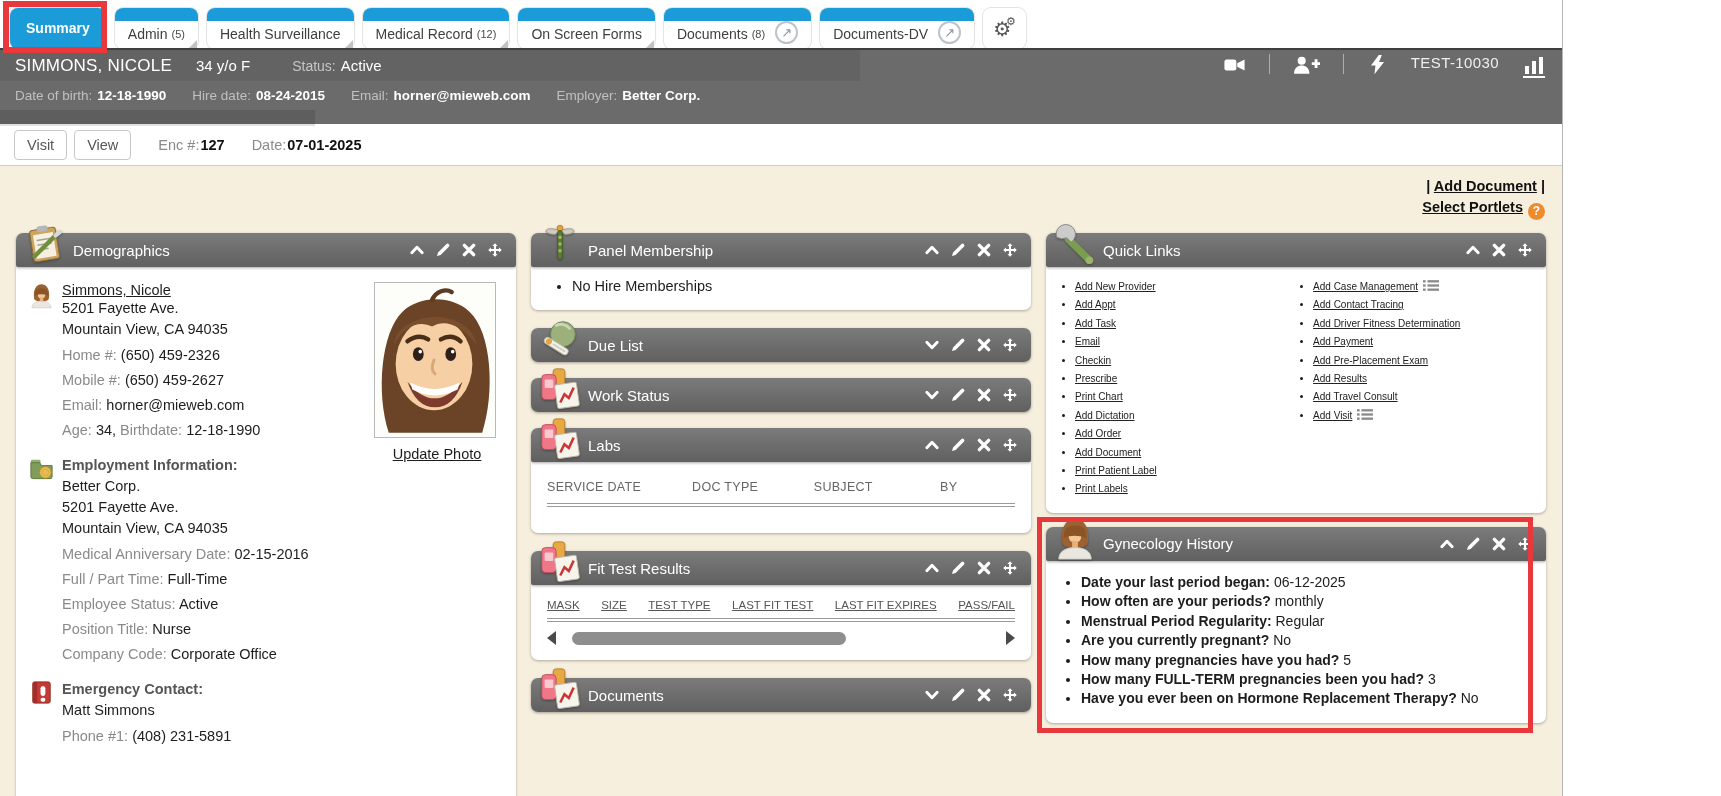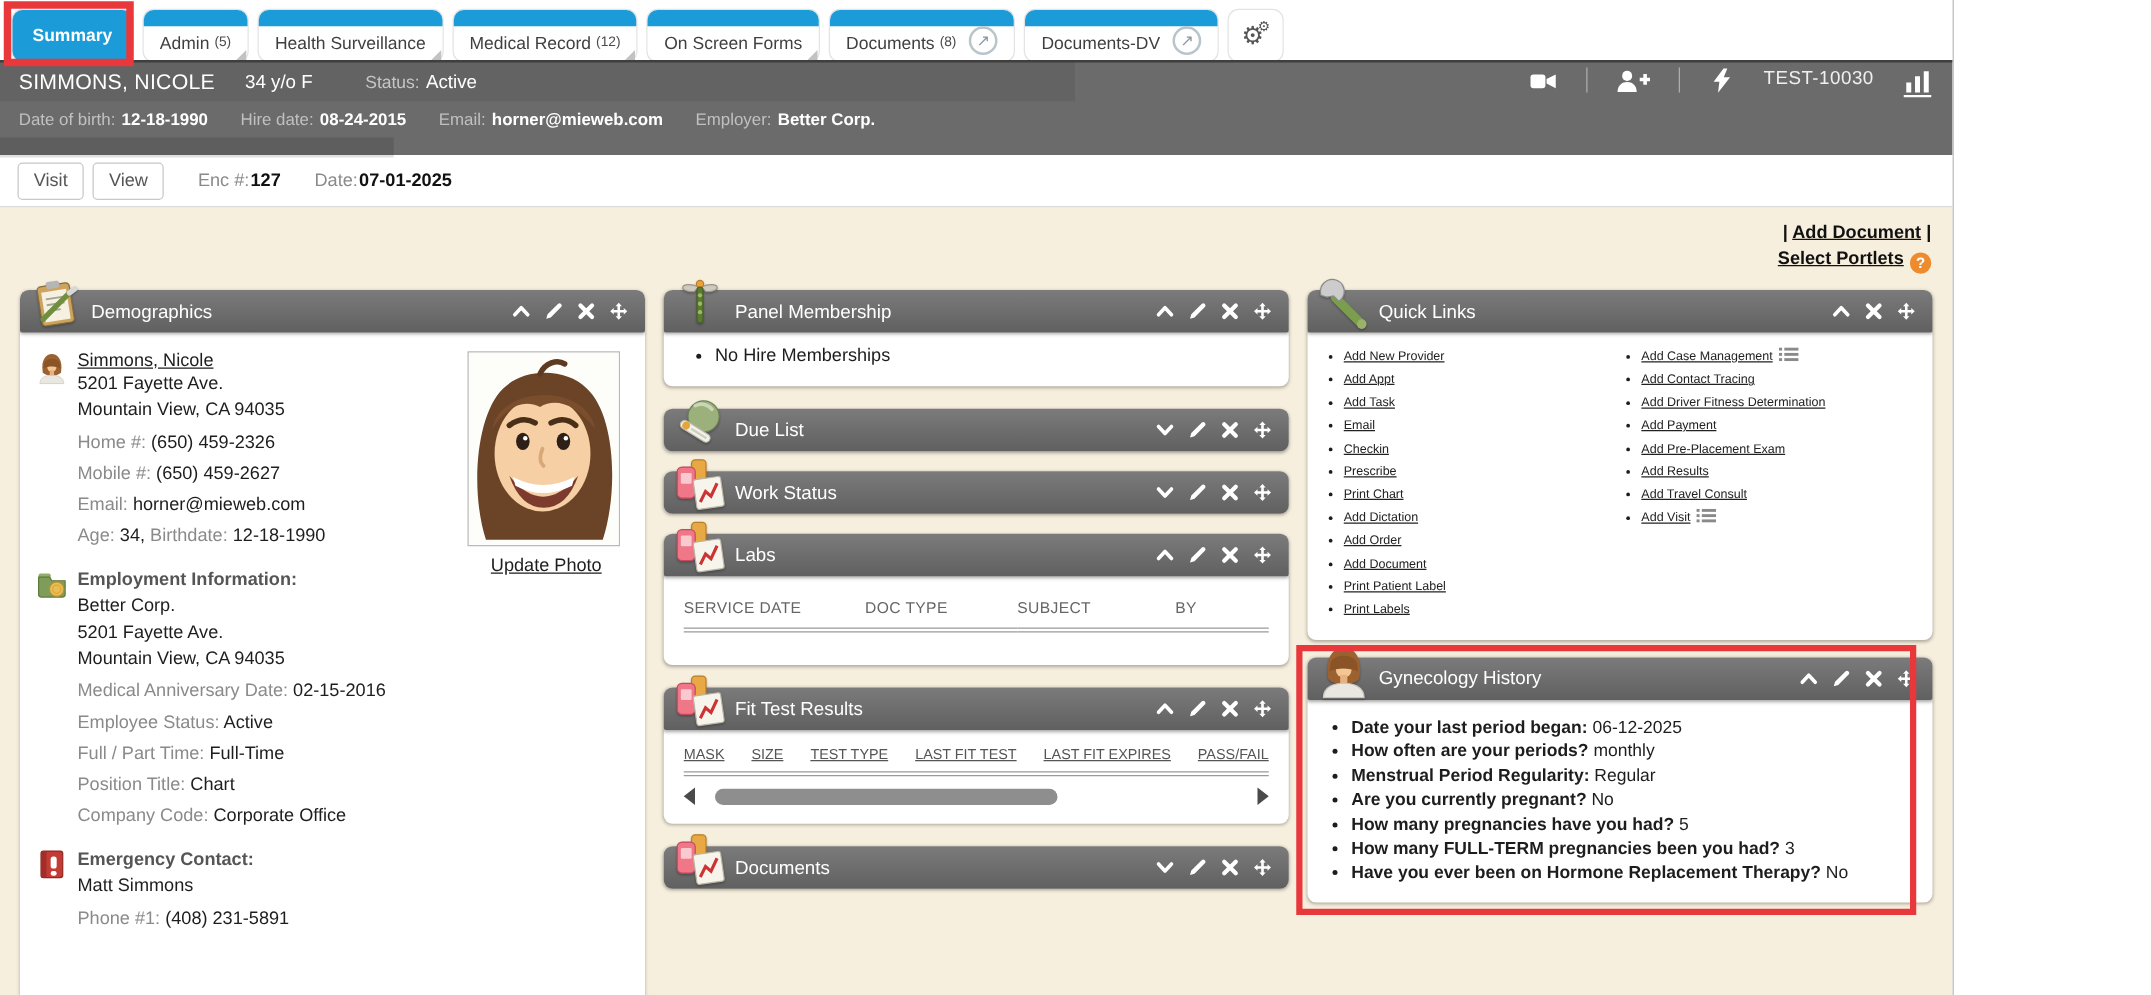--- a/index.html
+++ b/index.html
@@ -383,23 +383,23 @@
 
             <div class="sec">
               <span class="sec-icon"><svg>
                     <use href="#i-folder"></use>
                   </svg></span>
               <div class="sec-h">Employment Information:</div>
               <div class="addr">Better Corp.</div>
               <div class="addr">5201 Fayette Ave.</div>
               <div class="addr">Mountain View, CA 94035</div>
               <div class="kv"><span class="lbl">Medical Anniversary Date:</span> <span class="val">02-15-2016</span></div>
+              <div class="kv"><span class="lbl">Full / Part Time:</span> <span class="val">Full-Time</span></div>
               <div class="kv"><span class="lbl">Employee Status:</span> <span class="val">Active</span></div>
-              <div class="kv"><span class="lbl">Full / Part Time:</span> <span class="val">Full-Time</span></div>
-              <div class="kv"><span class="lbl">Position Title:</span> <span class="val">Chart</span></div>
+              <div class="kv"><span class="lbl">Position Title:</span> <span class="val">Nurse</span></div>
               <div class="kv"><span class="lbl">Company Code:</span> <span class="val">Corporate Office</span></div>
             </div>
 
             <div class="sec">
               <span class="sec-icon"><svg>
                     <use href="#i-redbook"></use>
                   </svg></span>
               <div class="sec-h">Emergency Contact:</div>
               <div class="addr">Matt Simmons</div>
               <div class="kv"><span class="lbl">Phone #1:</span> <span class="val">(408) 231-5891</span></div>

